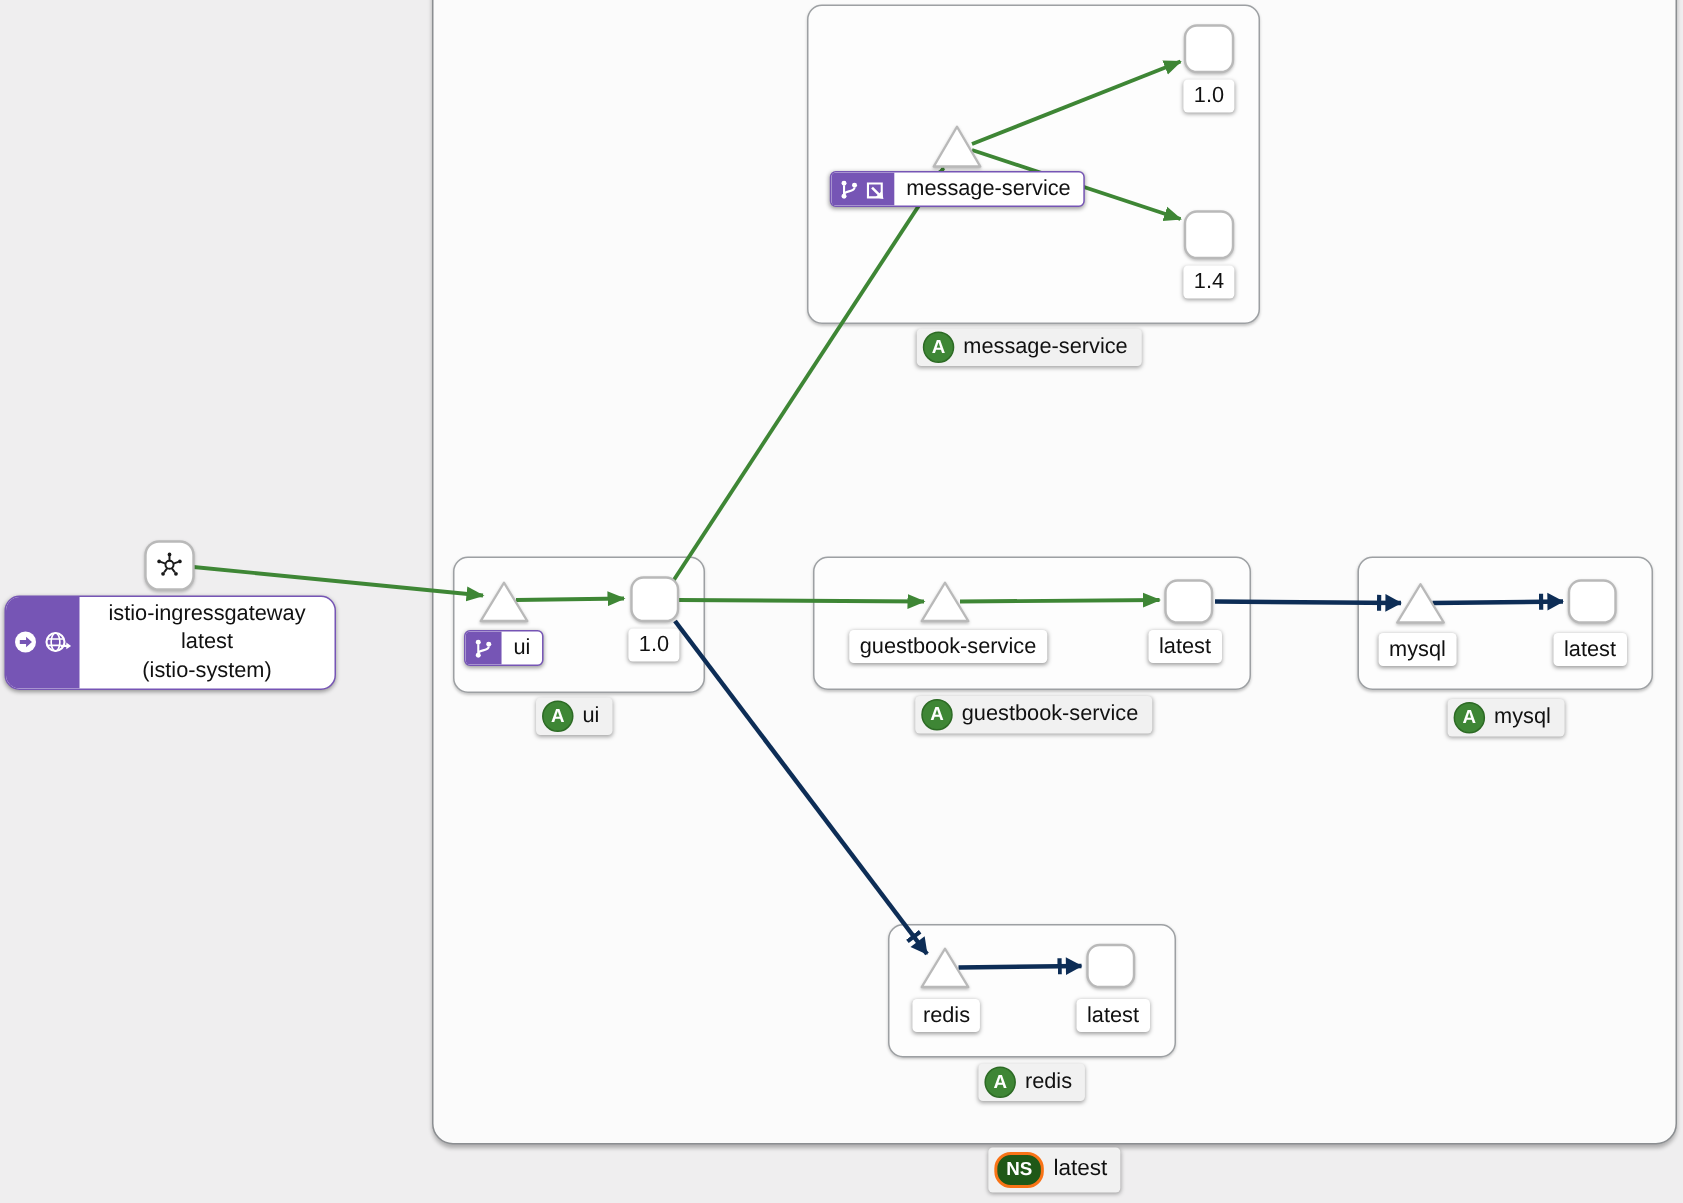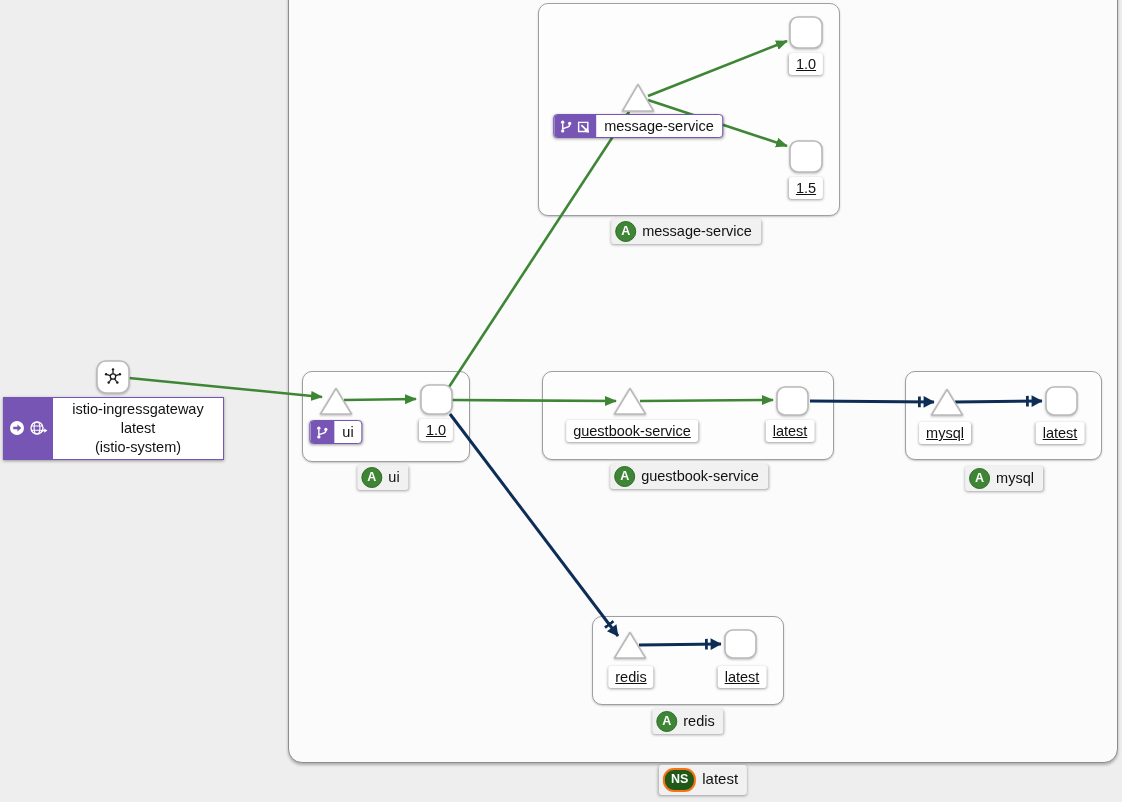--- a/index.html
+++ b/index.html
@@ -31,21 +31,20 @@
   .edge-http{stroke:#3e8635;stroke-width:2.6;fill:none;}
   .edge-tcp{stroke:#0d2d56;stroke-width:3;fill:none;}
 
   
   .lbl,.vs-label,.app-label,.ns-label{
     position:absolute;z-index:4;white-space:nowrap;font-size:14.5px;line-height:1.25;
   }
   .lbl{
     transform:translateX(-50%);background:#ffffff;padding:2px 7px;border-radius:3px;
     box-shadow:0 1px 3px rgba(0,0,0,.38);
-    text-decoration:underline;
   }
   .vs-label{
     transform:translateX(-50%);display:flex;align-items:stretch;background:#ffffff;
     border:1px solid #7655b5;border-radius:4px;overflow:hidden;
     box-shadow:0 1px 3px rgba(0,0,0,.38);
   }
   .vs-badges{background:#7655b5;display:flex;align-items:center;gap:3px;padding:2px 5px;}
   .vs-text{padding:2px 8px;}
   .app-label{
     transform:translateX(-50%);display:flex;align-items:center;gap:6px;
@@ -63,21 +62,21 @@
     box-shadow:0 1px 3px rgba(0,0,0,.35);font-size:15px;
   }
   .nsbadge{
     display:inline-flex;align-items:center;justify-content:center;
     background:#1f5817;border:2px solid #f97316;color:#fff;font-weight:bold;
     font-size:12.5px;border-radius:11px;padding:2px 6px;
   }
   
   .gw-label{
     position:absolute;left:3px;top:397px;width:219px;z-index:4;display:flex;align-items:stretch;
-    background:#fff;border:1px solid #7655b5;border-radius:0;overflow:hidden;
+    background:#fff;border:1px solid #7655b5;border-radius:10px;overflow:hidden;
     box-shadow:0 1px 3px rgba(0,0,0,.38);
   }
   .gw-badges{background:#7655b5;display:flex;align-items:center;gap:4px;padding:0 5px;}
   .gw-text{flex:1;text-align:center;font-size:14.5px;line-height:1.3;padding:2px 4px;}
 </style>
 </head>
 <body>
 
 <div id="canvas">
 
@@ -186,21 +185,21 @@
         <circle cx="4" cy="3" r="1.9" fill="#fff"></circle>
           <circle cx="4" cy="13" r="1.9" fill="#fff"></circle>
           <circle cx="12" cy="4.5" r="1.9" fill="#fff"></circle>
         <path d="M4 4.5 V11.5 M12 6.3 C12 10 4 8.5 4 11.5" stroke="#fff" stroke-width="1.6" fill="none"></path>
       </svg>
     </span>
     <span class="vs-text">ui</span>
   </div>
 
   <div class="lbl" style="left:806px;top:53px;">1.0</div>
-  <div class="lbl" style="left:806px;top:177px;">1.5</div>
+  <div class="lbl" style="left:806px;top:177px;">1.4</div>
   <div class="lbl" style="left:436px;top:419px;">1.0</div>
   <div class="lbl" style="left:632px;top:420px;">guestbook-service</div>
   <div class="lbl" style="left:790px;top:420px;">latest</div>
   <div class="lbl" style="left:945px;top:422px;">mysql</div>
   <div class="lbl" style="left:1060px;top:422px;">latest</div>
   <div class="lbl" style="left:631px;top:666px;">redis</div>
   <div class="lbl" style="left:742px;top:666px;">latest</div>
 
   <div class="app-label" style="left:686px;top:219px;">
     <span class="abadge">A</span>

